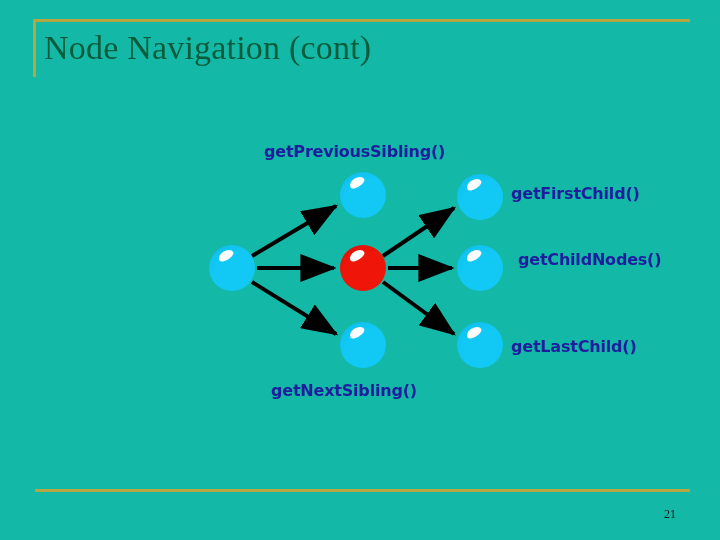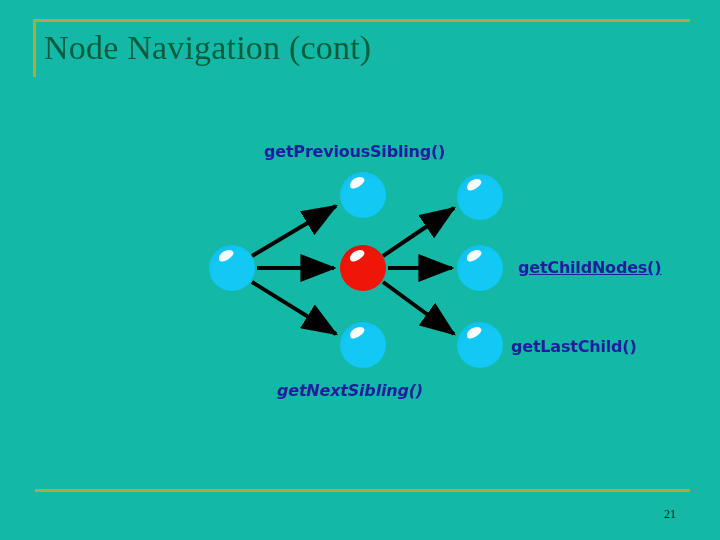--- a/index.html
+++ b/index.html
@@ -179,24 +179,25 @@
     <div class="node cyan" style="left:480px; top:158px;">
       <span class="gloss"></span>
     </div>
     <div class="node cyan" style="left:480px; top:235px;">
       <span class="gloss"></span>
     </div>
 
     <div class="dlabel" style="left:264px; top:32px;">getPreviousSibling()</div>
 
 
-
-    <div class="dlabel" style="left:518px; top:148px;text-decoration:underline;">getChildNodes()</div>
+    <div class="dlabel" style="left:511px; top:74px;">getFirstChild()</div>
+
+    <div class="dlabel" style="left:518px; top:140px;">getChildNodes()</div>
 
     <div class="dlabel" style="left:511px; top:227px;">getLastChild()</div>
 
-    <div class="dlabel" style="left:277px; top:271px;font-style:italic;">getNextSibling()</div>
+    <div class="dlabel" style="left:271px; top:271px;">getNextSibling()</div>
   </div>
 
   <div id="footer-rule"></div>
   <div id="page-number">21</div>
 
 </div>
 
 </body></html>

